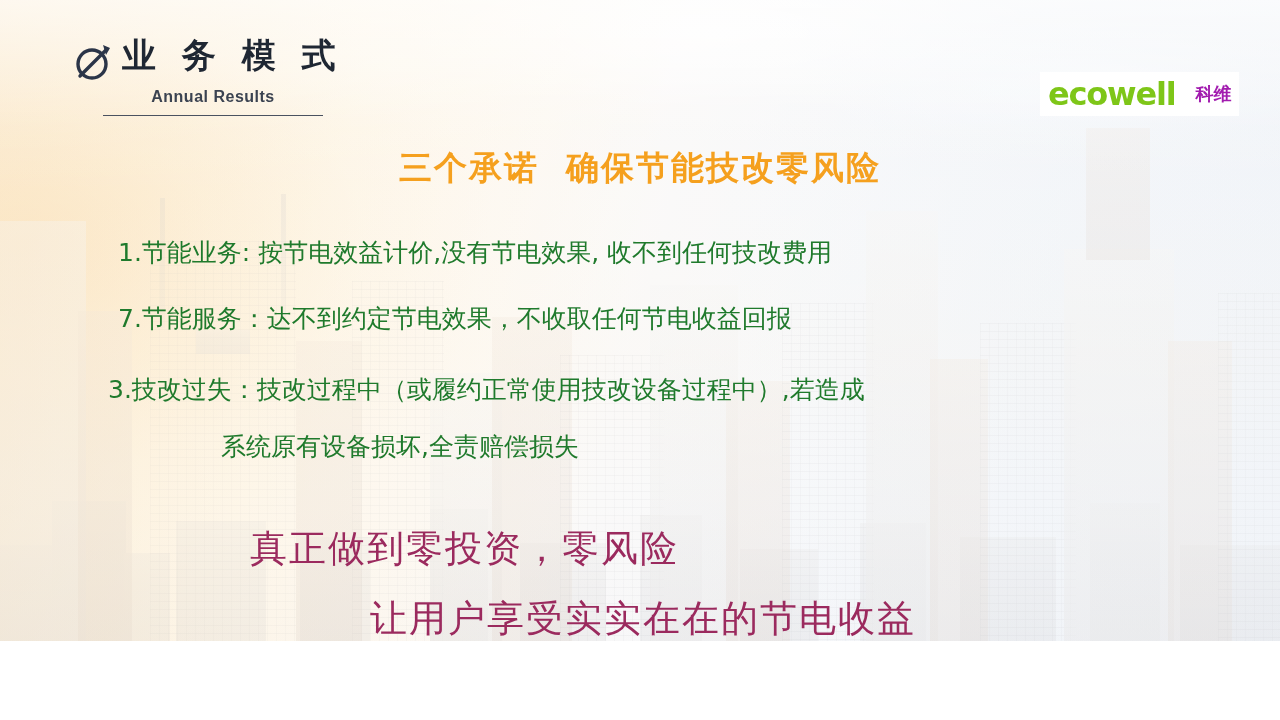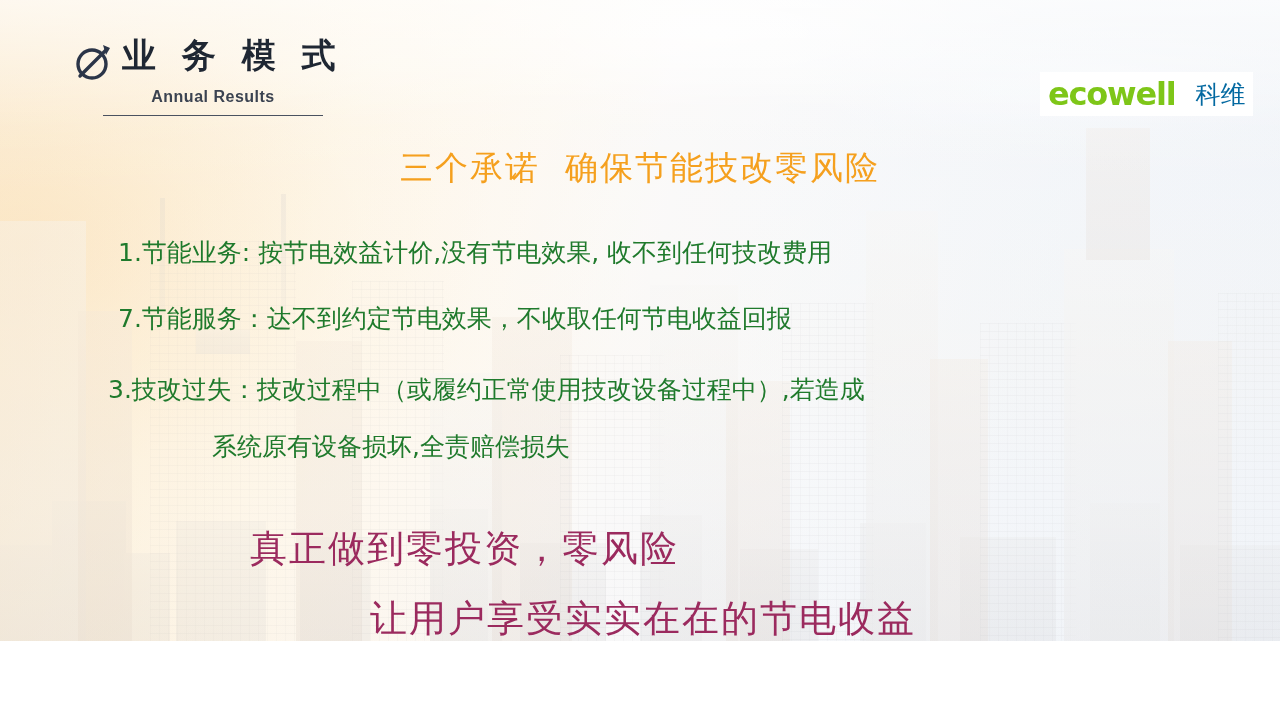--- a/index.html
+++ b/index.html
@@ -174,53 +174,53 @@
   }
   .logo-word {
     font-size: 32px;
     font-weight: bold;
     color: #7ec618;
     letter-spacing: -1.2px;
     line-height: 1;
     font-family: "DejaVu Sans", "Liberation Sans", sans-serif;
   }
   .logo-cn {
-    font-size: 25px;
-    font-weight: normal;
-    color: #0369a1;
+    font-size: 18px;
+    font-weight: bold;
+    color: #a21caf;
     line-height: 1;
     letter-spacing: 0px;
     font-family: "DejaVu Sans", "Liberation Sans", sans-serif;
   }
 
   
   .main-title {
     position: absolute;
     left: 0; right: 0; top: 146px;
     text-align: center;
     font-size: 33px;
-    font-weight: normal;
+    font-weight: bold;
     color: #f5a01e;
     letter-spacing: 2px;
     white-space: pre;
     font-family: "DejaVu Sans", "Liberation Sans", sans-serif;
   }
 
   .bullets { position: absolute; left: 0; right: 0; top: 236px; }
   .bullet {
     position: absolute;
     font-size: 25px;
     color: #1f7a2c;
     white-space: nowrap;
     font-family: "DejaVu Sans", "Liberation Sans", sans-serif;
   }
   .b1 { left: 118px; top: 0px; }
   .b2 { left: 118px; top: 66px; }
   .b3 { left: 108px; top: 128px; margin-top: 9px; }
-  .b3b { left: 212px; top: 194px; }
+  .b3b { left: 221px; top: 194px; }
 
   .closing { position: absolute; left: 0; right: 0; top: 524px; }
   .close-line {
     position: absolute;
     font-size: 37px;
     color: #9b2a5e;
     white-space: nowrap;
     font-family: Liberation Mono, monospace;
   }
   .c1 { left: 250px; top: 0px; letter-spacing: 2px; }

